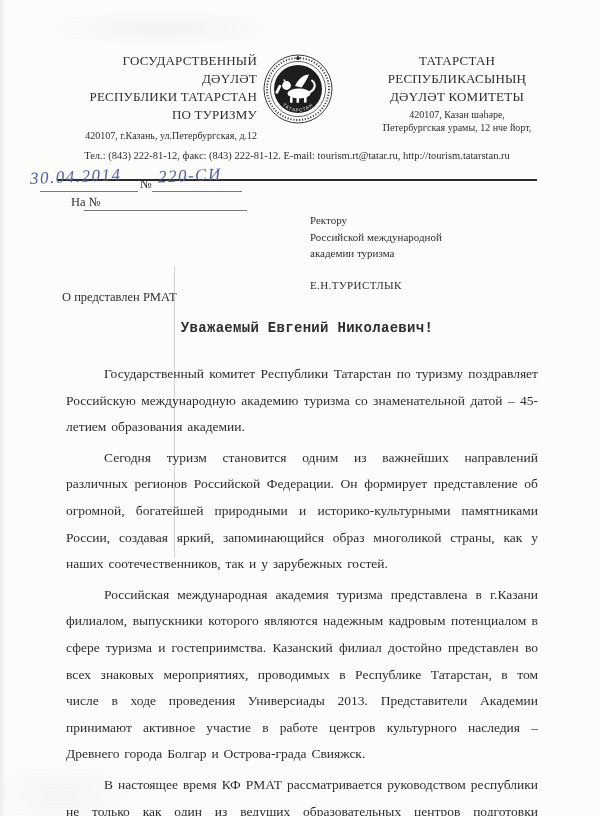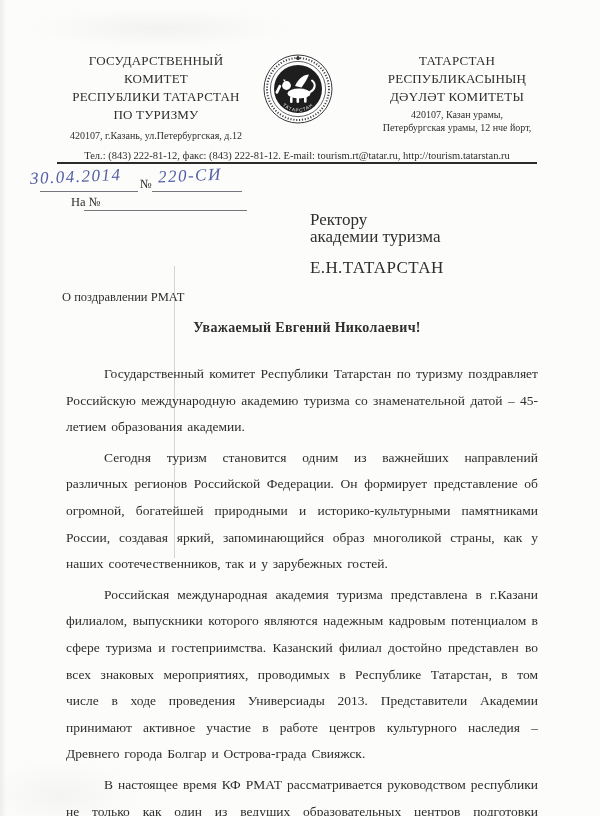--- a/index.html
+++ b/index.html
@@ -10,69 +10,69 @@
   }
   .edge-shade{position:absolute;left:0;top:0;width:6px;height:100%;
     background:linear-gradient(90deg,rgba(0,0,0,.06),rgba(0,0,0,0));}
   .smudge{position:absolute;border-radius:50%;pointer-events:none;}
   .smudge.s1{left:30px;top:8px;width:260px;height:40px;
     background:radial-gradient(ellipse at center,rgba(120,120,125,.07),transparent 70%);}
   .smudge.s2{left:-20px;top:760px;width:160px;height:70px;
     background:radial-gradient(ellipse at center,rgba(120,120,125,.06),transparent 70%);}
 
   .org{position:absolute;top:52px;text-align:center;font-size:13px;line-height:18px;letter-spacing:.2px;}
-  .org-left{left:55px;width:202px;}
+  .org-left{left:55px;width:202px;text-align:right;}
   .org-right{left:350px;width:214px;}
   .org .line{white-space:nowrap;}
   .addr{font-size:10px;line-height:12.5px;letter-spacing:0;}
   .org-left .addr{margin-top:6px;}
   .org-right .addr{margin-top:3px;}
 
   .emblem{position:absolute;left:260px;top:51px;width:76px;height:76px;}
 
   .contact{position:absolute;left:57px;top:149px;width:480px;text-align:center;
-    font-size:10.5px;line-height:13px;padding-bottom:0;border-bottom:2px solid #2b2b2b;}
+    font-size:10.5px;line-height:13px;padding-bottom:17px;border-bottom:2px solid #2b2b2b;}
 
   .hw{position:absolute;font-style:italic;font-size:17px;color:#5560a6;
     letter-spacing:1.5px;transform:rotate(-2.5deg);white-space:nowrap;}
   .hw-date{left:30px;top:167px;}
   .hw-num{left:158px;top:166px;}
   .uline{position:absolute;height:1px;background:#74777d;}
   .u1{left:40px;top:191px;width:98px;}
   .u2{left:152px;top:191px;width:90px;}
   .u3{left:84px;top:210px;width:163px;}
   .ref-label{position:absolute;font-size:12.5px;line-height:14px;}
   .no-label{left:140px;top:177px;}
   .na-label{left:71px;top:195px;}
 
-  .recipient{position:absolute;left:310px;top:212px;font-size:17px;line-height:16.5px;}
+  .recipient{position:absolute;left:310px;top:212px;font-size:11px;line-height:16.5px;}
   .recipient .name{margin-top:15px;letter-spacing:.4px;}
 
   .subject{position:absolute;left:62px;top:290px;font-size:12.5px;}
   .salutation{position:absolute;left:62px;top:320px;width:490px;text-align:center;
-    font-weight:bold;font-size:14px;letter-spacing:.3px;}
+    font-weight:bold;font-size:14px;letter-spacing:.3px;font-family:Liberation Mono, monospace;}
 
   .body-text{position:absolute;left:62px;top:357px;width:480px;
     font-size:13.5px;line-height:26.6px;text-align:justify;}
   .body-text p{margin:4px;text-indent:38px;word-spacing:1.5px;}
 
   .artifact-line{position:absolute;left:174px;top:266px;width:1px;height:292px;
     background:rgba(125,128,135,.32);}
 </style>
 </head>
 <body>
 
 <div class="page">
   <div class="edge-shade"></div>
   <div class="smudge s1"></div>
   <div class="smudge s2"></div>
 
   <div class="org org-left">
     <div class="line">ГОСУДАРСТВЕННЫЙ</div>
-    <div class="line">КОМИТЕТ</div>
+    <div class="line">ДӘҮЛӘТ</div>
     <div class="line">РЕСПУБЛИКИ ТАТАРСТАН</div>
     <div class="line">ПО ТУРИЗМУ</div>
     <div class="addr">420107, г.Казань, ул.Петербургская, д.12</div>
   </div>
 
   <div class="emblem">
     <svg viewBox="-38 -38 76 76" width="76" height="76">
       <circle cx="0" cy="0" r="34" fill="#ffffff" stroke="#3a3a3a" stroke-width="1"></circle>
       <circle cx="0" cy="0" r="31" fill="none" stroke="#45454a" stroke-width="2" stroke-dasharray="1.2 1.7"></circle>
       <circle cx="0" cy="0" r="27.6" fill="none" stroke="#3a3a3a" stroke-width="0.8"></circle>
@@ -96,42 +96,43 @@
         <textPath href="#cap-arc" startOffset="50%" text-anchor="middle">ТАТАРСТАН</textPath>
       </text>
     </svg>
   </div>
 
   <div class="org org-right">
     <div class="line">ТАТАРСТАН</div>
     <div class="line">РЕСПУБЛИКАСЫНЫҢ</div>
     <div class="line">ДӘҮЛӘТ КОМИТЕТЫ</div>
     <div class="addr">
-      <div>420107, Казан урамы,</div>
+      <div>420107, Казан шәһәре,</div>
       <div>Петербургская урамы, 12 нче йорт,</div>
     </div>
   </div>
 
   <div class="contact">Тел.: (843) 222-81-12, факс: (843) 222-81-12. E-mail: tourism.rt@tatar.ru, http://tourism.tatarstan.ru</div>
 
   <div class="hw hw-date">30.04.2014</div>
   <div class="uline u1"></div>
   <div class="ref-label no-label">№</div>
   <div class="hw hw-num">220-СИ</div>
   <div class="uline u2"></div>
   <div class="ref-label na-label">На №</div>
   <div class="uline u3"></div>
 
   <div class="recipient">
     <div>Ректору</div>
+    <div>Российской международной</div>
     <div>академии туризма</div>
-    <div class="name">Е.Н.ТАТАРСТАН</div>
+    <div class="name">Е.Н.ТУРИСТЛЫК</div>
   </div>
 
-  <div class="subject">О поздравлении РМАТ</div>
+  <div class="subject">О представлен РМАТ</div>
 
   <div class="artifact-line"></div>
 
   <div class="salutation">Уважаемый Евгений Николаевич!</div>
 
   <div class="body-text">
     <p>Государственный комитет Республики Татарстан по туризму поздравляет Российскую международную академию туризма со знаменательной датой – 45-летием образования академии.</p>
     <p>Сегодня туризм становится одним из важнейших направлений различных регионов Российской Федерации. Он формирует представление об огромной, богатейшей природными и историко-культурными памятниками России, создавая яркий, запоминающийся образ многоликой страны, как у наших соотечественников, так и у зарубежных гостей.</p>
     <p>Российская международная академия туризма представлена в г.Казани филиалом, выпускники которого являются надежным кадровым потенциалом в сфере туризма и гостеприимства. Казанский филиал достойно представлен во всех знаковых мероприятиях, проводимых в Республике Татарстан, в том числе в ходе проведения Универсиады 2013. Представители Академии принимают активное участие в работе центров культурного наследия – Древнего города Болгар и Острова-града Свияжск.</p>
     <p>В настоящее время КФ РМАТ рассматривается руководством республики не только как один из ведущих образовательных центров подготовки специалистов, но</p>

